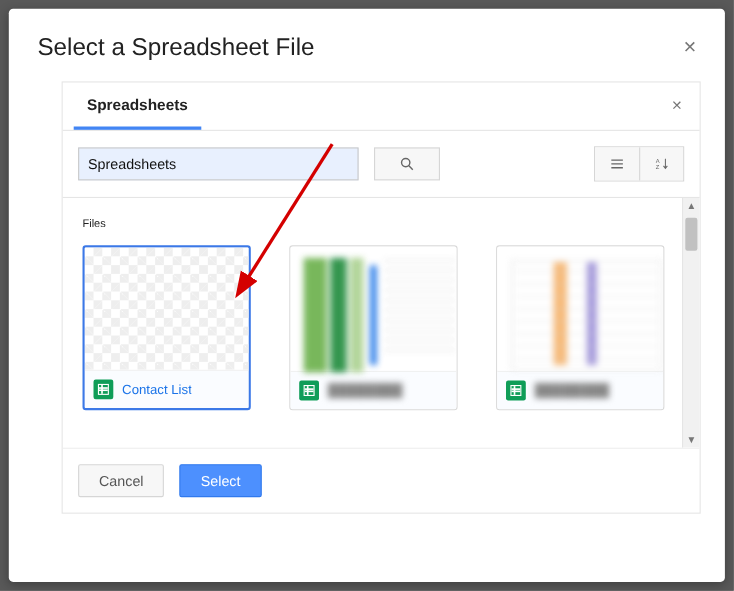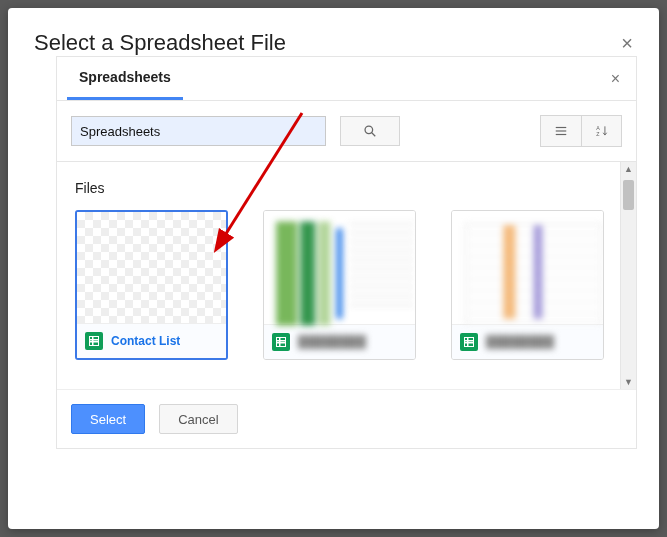--- a/index.html
+++ b/index.html
@@ -2,21 +2,21 @@
 <html><head>
 <meta charset="utf-8">
 <style>
   * { box-sizing: border-box; margin: 0; padding: 0; }
   html, body { width: 667px; height: 537px; font-family: Arial, Helvetica, sans-serif; background: #595959; }
   .outer {
     position: absolute; left: 8px; top: 8px; right: 8px; bottom: 8px;
     background: #fff; border-radius: 4px; box-shadow: 0 2px 10px rgba(0,0,0,.3);
     padding: 22px 22px;
   }
-  .titlebar { display: flex; align-items: center; justify-content: space-between; margin-bottom: 0; padding: 0 4px; }
+  .titlebar { display: flex; align-items: center; justify-content: space-between; margin-bottom: 18px; padding: 0 4px; }
   .title { font-size: 22px; color: #222; font-family: "Segoe UI", "Google Sans", Arial, sans-serif; }
   .close-x { font-size: 20px; color: #777; cursor: pointer; line-height: 1; }
 
   .panel { border: 1px solid #e5e5e5; position: relative; margin-left: 26px; }
 
   .tabs { display: flex; align-items: center; height: 44px; border-bottom: 1px solid #e5e5e5; padding: 0 10px; }
   .tab { padding: 0 12px; height: 100%; display: flex; align-items: center; font-size: 14px; color: #555; cursor: pointer; }
   .tab.active { color: #222; font-weight: bold; border-bottom: 3px solid #4285f4; }
   .tabs-close { margin-left: auto; color: #777; cursor: pointer; padding: 0 6px; font-size: 16px; }
 
@@ -38,23 +38,23 @@
   }
   .tool-group .seg + .seg { border-left: 1px solid #d6d6d6; }
 
   .files-wrap { position: relative; border-top: 1px solid #e5e5e5; height: 228px; overflow: hidden; }
   .scrollbar-track { position: absolute; right: 0; top: 0; bottom: 0; width: 16px; background: #f1f1f1; border-left: 1px solid #e5e5e5; }
   .scrollbar-thumb { position: absolute; right: 2px; left: 2px; top: 18px; height: 30px; background: #c1c1c1; border-radius: 2px; }
   .scroll-arrow { position: absolute; left: 0; right: 0; height: 14px; display:flex; align-items:center; justify-content:center; font-size:9px; color:#777; }
   .scroll-arrow.up { top: 0; }
   .scroll-arrow.down { bottom: 0; }
 
-  .files-label { padding: 18px 18px 6px; font-size: 14px; color: #222; }
-
-  .cards { display: flex; gap: 35px; padding: 8px 32px 0 18px; font-weight: bold; }
+  .files-label { padding: 18px 18px 6px; font-size: 10px; color: #222; }
+
+  .cards { display: flex; gap: 35px; padding: 8px 32px 0 18px; }
   .card {
     width: 160px; height: 150px; border: 1px solid #d9d9d9; border-radius: 3px;
     display: flex; flex-direction: column; overflow: hidden; cursor: pointer; background: #fff;
   }
   .card.selected { border: 2px solid #3b78e7; width: 160px; }
   .thumb { flex: 1; position: relative; background: #fff; }
   .checker {
     position: absolute; inset: 0;
     background-image:
       linear-gradient(45deg, #eee 25%, transparent 25%),
@@ -203,22 +203,22 @@
       </div>
 
       <div class="scrollbar-track">
         <div class="scroll-arrow up">▲</div>
         <div class="scrollbar-thumb"></div>
         <div class="scroll-arrow down">▼</div>
       </div>
     </div>
 
     <div class="footer">
+      <button class="btn btn-secondary">Cancel</button>
       <button class="btn btn-primary">Select</button>
-      <button class="btn btn-secondary">Cancel</button>
     </div>
 
     <svg class="arrow-svg" width="120" height="170">
       <defs>
         <marker id="ah" markerWidth="10" markerHeight="10" refX="6" refY="3" orient="auto">
           <path d="M0,0 L8,3 L0,6 Z" fill="#d40000"></path>
         </marker>
       </defs>
       <line x1="95" y1="10" x2="10" y2="145" stroke="#d40000" stroke-width="3" marker-end="url(#ah)"></line>
     </svg>

